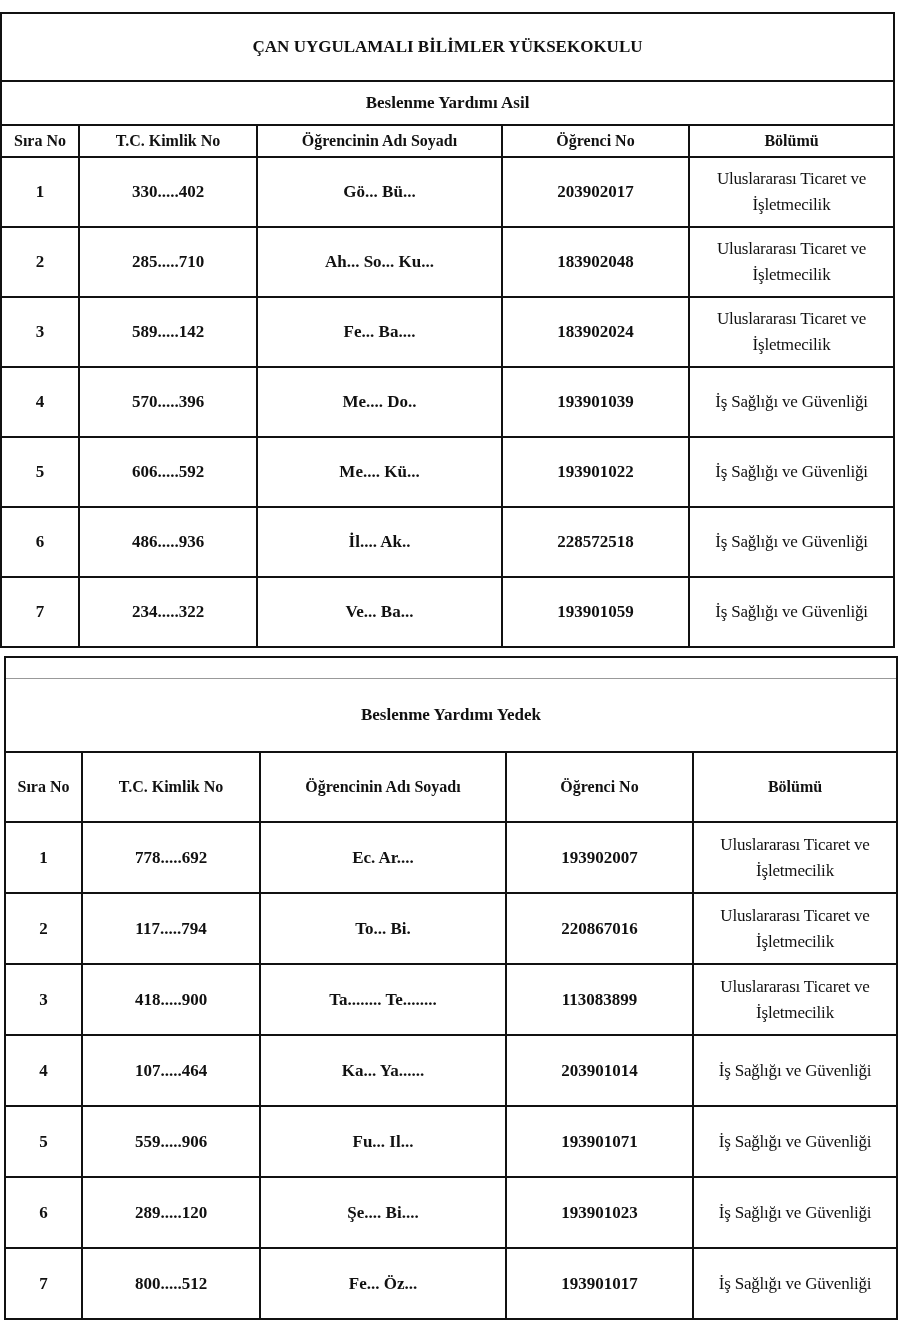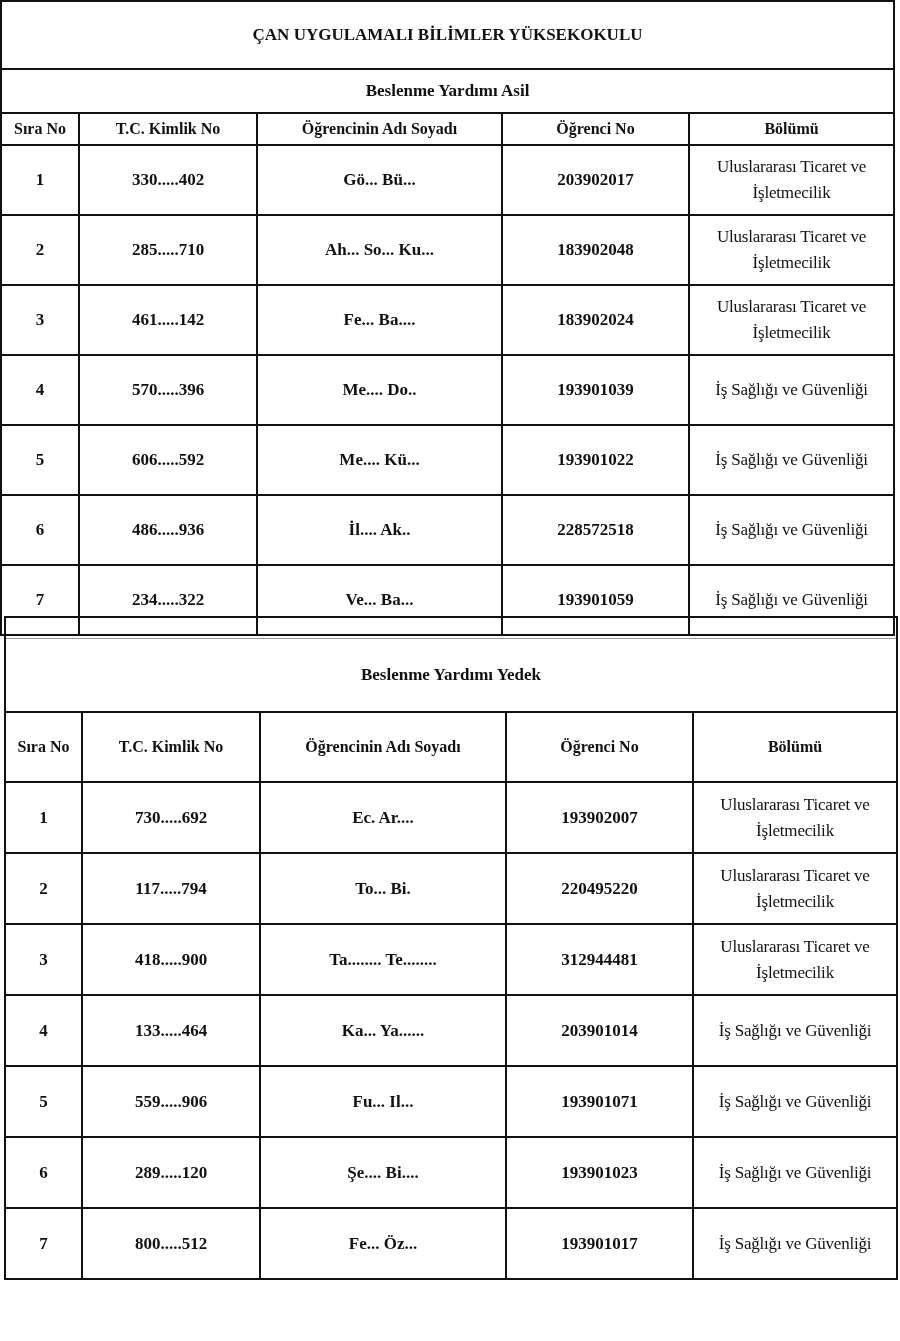--- a/index.html
+++ b/index.html
@@ -1,22 +1,22 @@
 <!DOCTYPE html>
 <html><head>
   <meta charset="utf-8">
   <style>
     html, body { margin: 0; padding: 0; background: #ffffff; }
     body { width: 900px; height: 1341px; position: relative; overflow: hidden;
       font-family: "Liberation Serif", "DejaVu Serif", serif; color: #111; }
-    .sheet { position: absolute; border-collapse: collapse; table-layout: fixed; }
+    .sheet { position: absolute; border-collapse: collapse; table-layout: fixed; margin-top: 12px; }
     .sheet td { border: 2px solid #111; text-align: center; vertical-align: middle;
       padding: 0; font-size: 17px; line-height: 26px; }
     #table-asil { left: 0px; top: 0px; width: 893px; }
-    #table-yedek { left: 4px; top: 616px; width: 892px; padding-left: 12px; }
+    #table-yedek { left: 4px; top: 644px; width: 892px; padding-left: 12px; }
     .title-cell { font-weight: bold; font-size: 21px; height: 66px; }
     .subtitle-cell { font-weight: bold; font-size: 19px; height: 42px; font-family: Liberation Serif, serif; }
     .gap-cell { height: 20px; border-bottom: 1px solid #999 !important; }
     .subtitle-yedek { font-weight: bold; font-size: 19px; height: 72px; border-top: 1px solid #999 !important; }
     .hdr td { font-weight: bold; font-size: 16px; text-align: center; }
     #table-asil .hdr td { height: 30px; }
     #table-yedek .hdr td { height: 68px; }
     #table-asil .row td { height: 68px; }
     #table-yedek .row td { height: 69px; }
     .sira { font-weight: bold; font-size: 18px; }
@@ -59,21 +59,21 @@
       </tr>
       <tr class="row">
         <td class="sira">2</td>
         <td class="tc">285.....710</td>
         <td class="ad">Ah... So... Ku...</td>
         <td class="no">183902048</td>
         <td class="bolum">Uluslararası Ticaret ve İşletmecilik</td>
       </tr>
       <tr class="row">
         <td class="sira">3</td>
-        <td class="tc">461.....142</td>
+        <td class="tc">589.....142</td>
         <td class="ad">Fe... Ba....</td>
         <td class="no">183902024</td>
         <td class="bolum">Uluslararası Ticaret ve İşletmecilik</td>
       </tr>
       <tr class="row">
         <td class="sira">4</td>
         <td class="tc">570.....396</td>
         <td class="ad">Me.... Do..</td>
         <td class="no">193901039</td>
         <td class="bolum">İş Sağlığı ve Güvenliği</td>
@@ -121,42 +121,42 @@
     <td>Sıra No</td>
     <td>T.C. Kimlik No</td>
     <td>Öğrencinin Adı Soyadı</td>
     <td>Öğrenci No</td>
     <td>Bölümü</td>
   </tr>
   </tbody>
     <tbody id="yedek-body">
       <tr class="row">
         <td class="sira">1</td>
-        <td class="tc">730.....692</td>
+        <td class="tc">778.....692</td>
         <td class="ad">Ec. Ar....</td>
         <td class="no">193902007</td>
         <td class="bolum">Uluslararası Ticaret ve İşletmecilik</td>
       </tr>
       <tr class="row">
         <td class="sira">2</td>
         <td class="tc">117.....794</td>
         <td class="ad">To... Bi.</td>
-        <td class="no">220495220</td>
+        <td class="no">220867016</td>
         <td class="bolum">Uluslararası Ticaret ve İşletmecilik</td>
       </tr>
       <tr class="row">
         <td class="sira">3</td>
         <td class="tc">418.....900</td>
         <td class="ad">Ta........ Te........</td>
-        <td class="no">312944481</td>
+        <td class="no">113083899</td>
         <td class="bolum">Uluslararası Ticaret ve İşletmecilik</td>
       </tr>
       <tr class="row">
         <td class="sira">4</td>
-        <td class="tc">133.....464</td>
+        <td class="tc">107.....464</td>
         <td class="ad">Ka... Ya......</td>
         <td class="no">203901014</td>
         <td class="bolum">İş Sağlığı ve Güvenliği</td>
       </tr>
       <tr class="row">
         <td class="sira">5</td>
         <td class="tc">559.....906</td>
         <td class="ad">Fu... Il...</td>
         <td class="no">193901071</td>
         <td class="bolum">İş Sağlığı ve Güvenliği</td>

